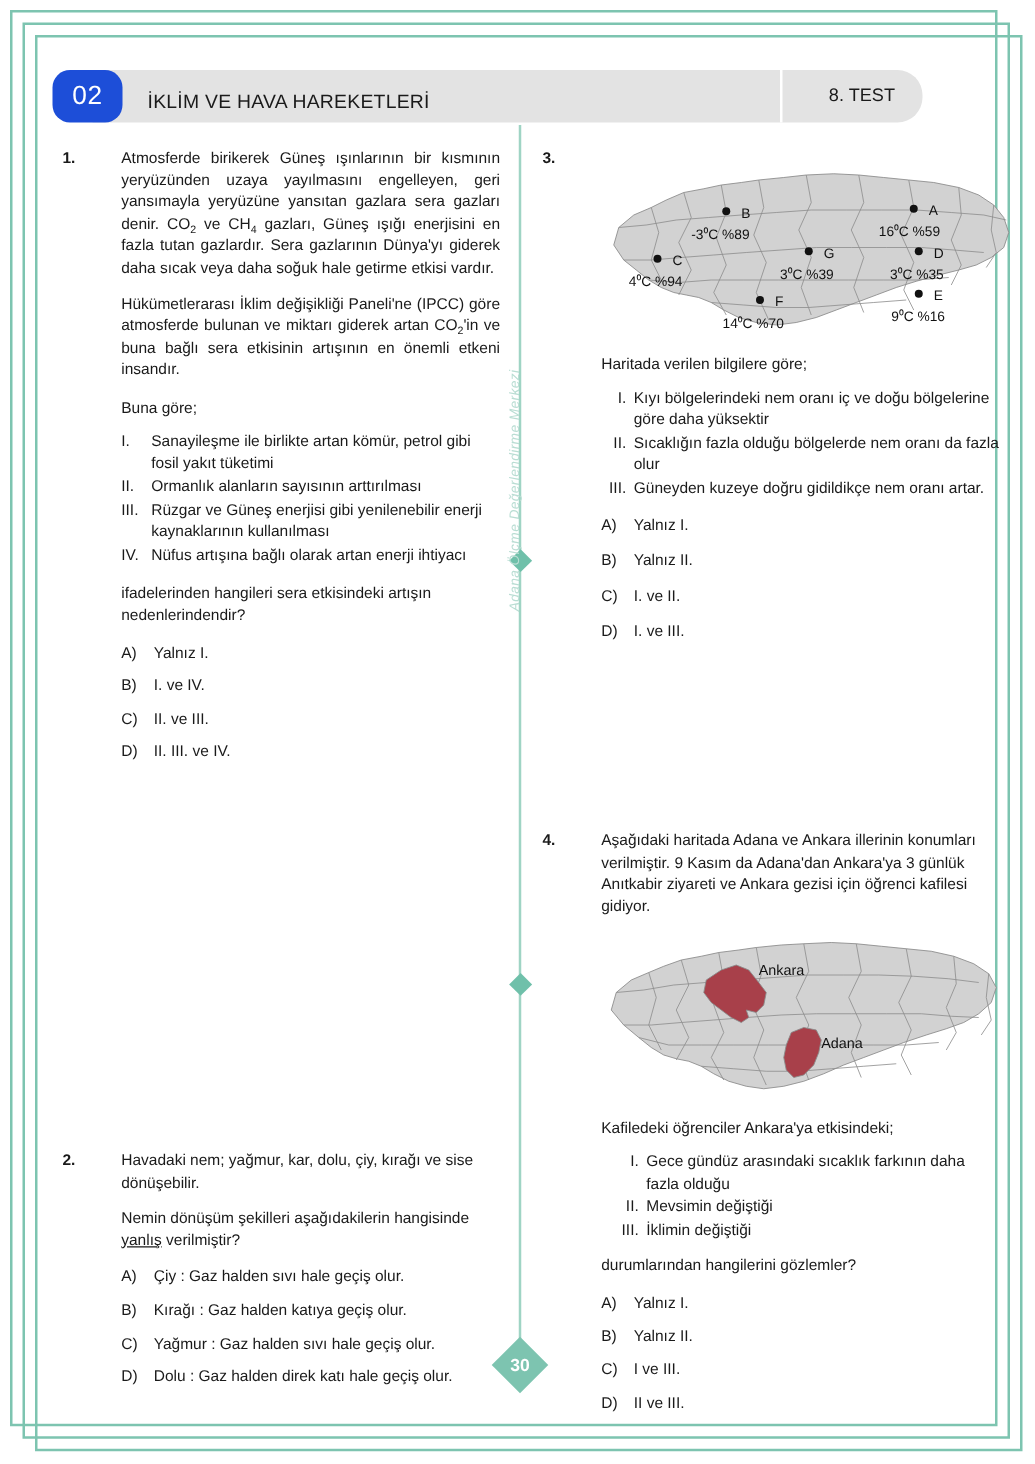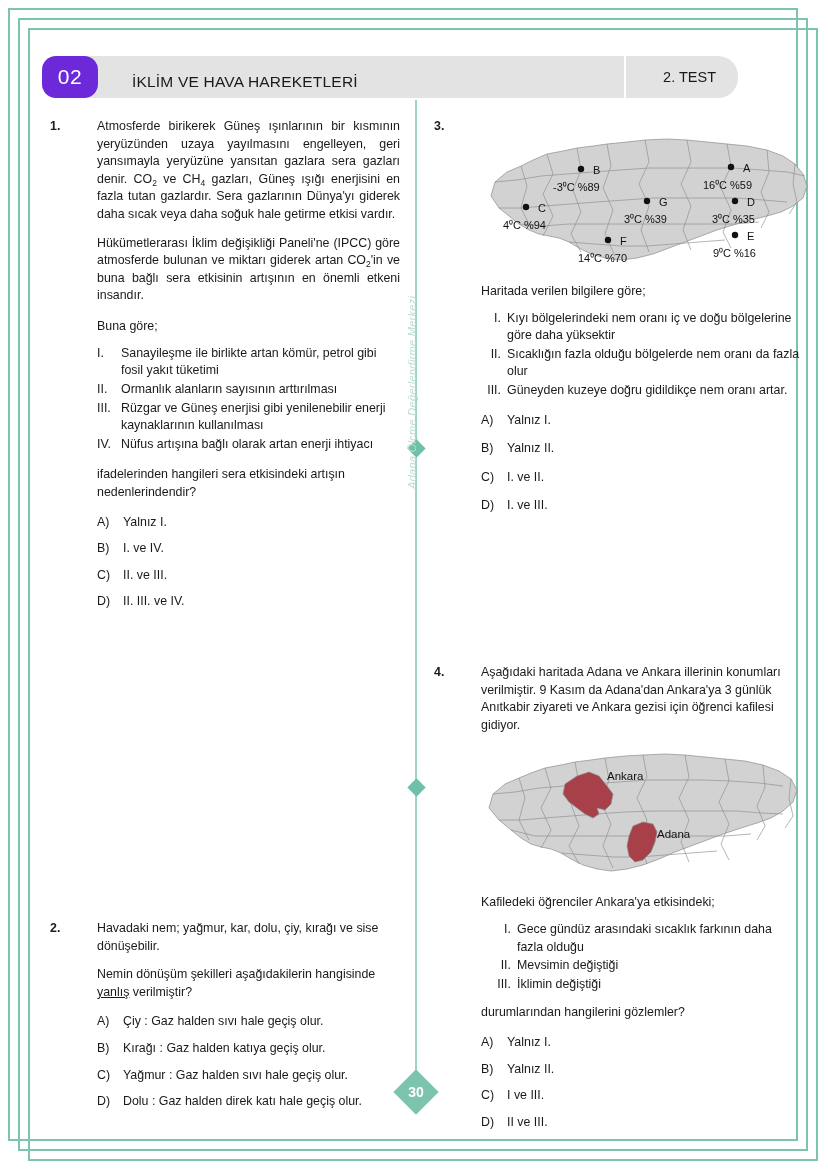--- a/index.html
+++ b/index.html
@@ -34,29 +34,29 @@
   }
   .header-bg {
     position: absolute; left: 36px; top: 0;
     width: 664px; height: 42px;
     background: #e3e3e3;
     border-radius: 0 20px 20px 0;
   }
   .header-num {
     position: absolute; left: 4px; top: 0;
     width: 56px; height: 42px;
-    background: #6d28d9;
+    background: #1d4ed8;
     border-radius: 14px 14px 14px 14px;
     color: #ffffff;
     font-size: 21px;
     display: flex; align-items: center; justify-content: center;
     letter-spacing: 0.5px;
   }
   .header-title {
-    position: absolute; left: 94px; top: 0; height: 52px;
+    position: absolute; left: 80px; top: 0; height: 52px;
     display: flex; align-items: center;
     font-size: 15.5px;
     letter-spacing: 0.2px;
     color: #1a1a1a;
   }
   .header-sep {
     position: absolute; right: 112px; top: 0;
     width: 2px; height: 42px; background: #ffffff;
   }
   .header-test {
@@ -192,21 +192,21 @@
 <div class="frame frame-2"></div>
 <div class="frame frame-3"></div>
 
 <div class="page">
 
   <div class="header">
     <div class="header-bg"></div>
     <div class="header-num">02</div>
     <div class="header-title">İKLİM VE HAVA HAREKETLERİ</div>
     <div class="header-sep"></div>
-    <div class="header-test">2. TEST</div>
+    <div class="header-test">8. TEST</div>
   </div>
 
   <div class="divider"></div>
   <div class="diamond diamond-1"></div>
   <div class="diamond diamond-2"></div>
   <div class="page-badge">
     <span>30</span>
   </div>
   <div class="watermark">Adana Ölçme Değerlendirme Merkezi</div>
 

